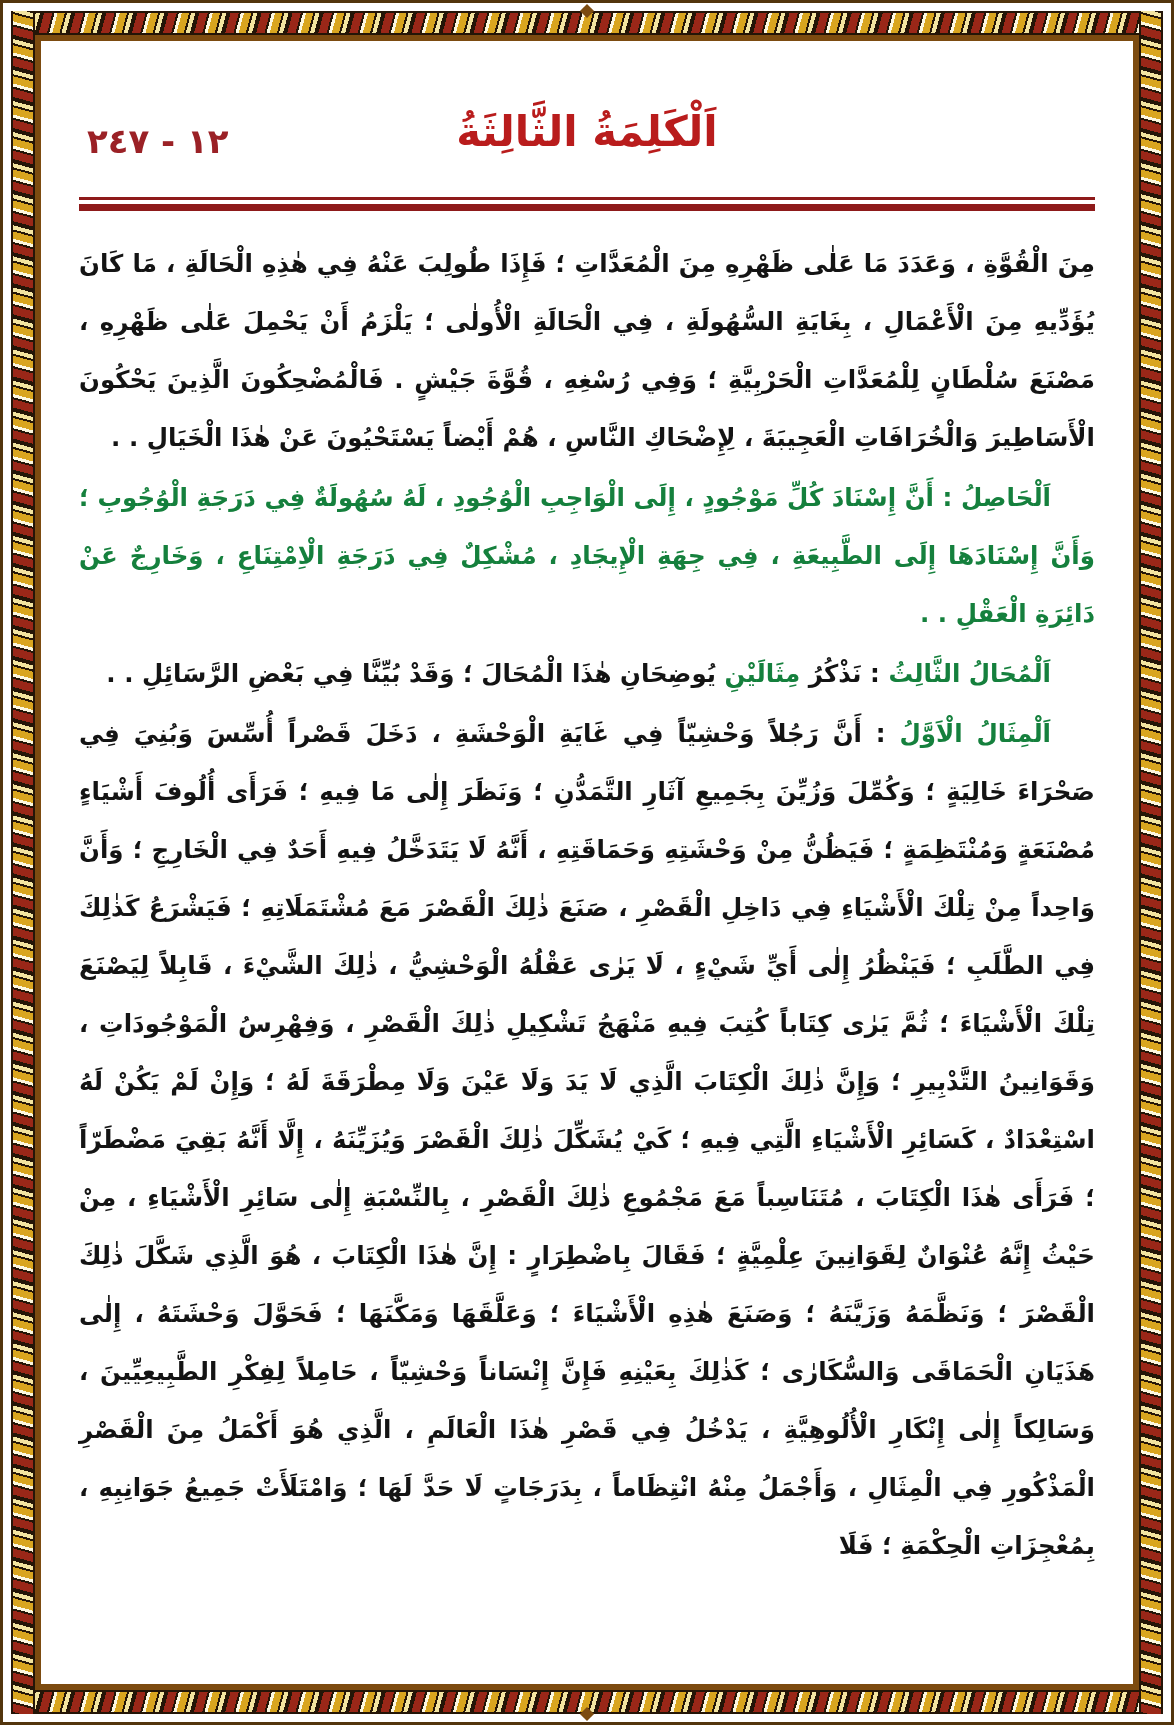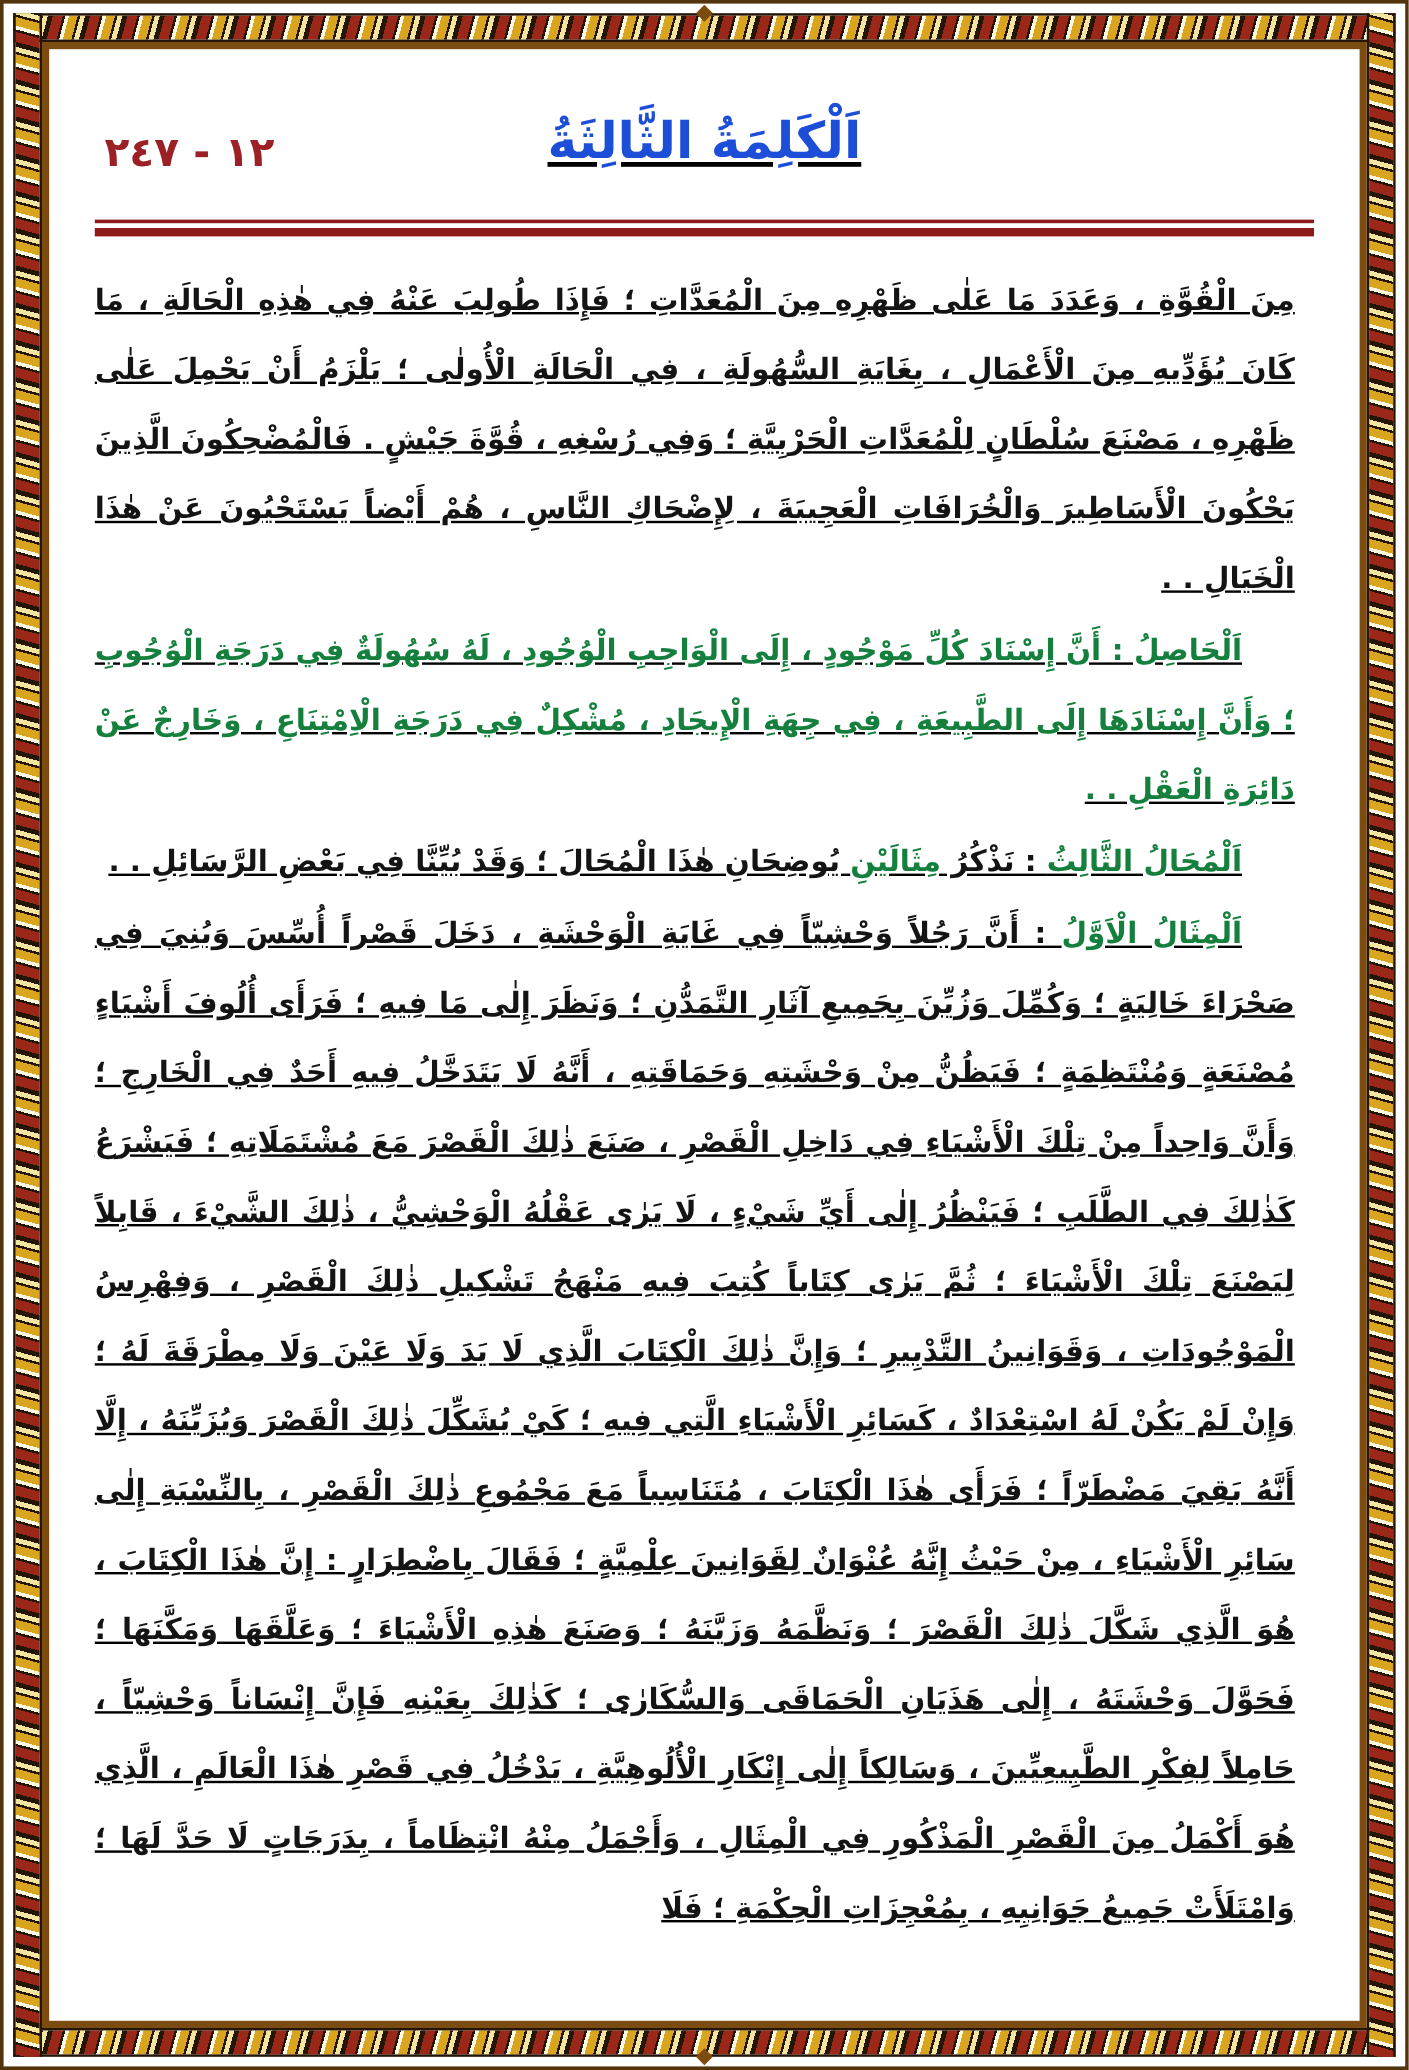--- a/index.html
+++ b/index.html
@@ -52,50 +52,49 @@
   .finial.tc{top:3px;left:50%;margin-left:-5px;}
   .finial.bc{bottom:3px;left:50%;margin-left:-5px;}
   .inner-line{
     position:absolute;inset:32px;
     border:6px solid #7c4b10;
     pointer-events:none;
   }
   
   .content{
     position:absolute;inset:38px;
-    padding:26px 38px 0 38px;
+    padding:40px 38px 0 38px;
     box-sizing:border-box;
     overflow:hidden;
-    text-decoration:underline;
   }
   .header-row{position:relative;height:100px;}
   .page-number{
     position:absolute;left:8px;top:40px;
     direction:rtl;
     font-size:34px;font-weight:bold;color:#9b2126;
     letter-spacing:2px;
   }
   .page-title{
     text-align:center;
     padding-top:26px;
-    font-size:42px;font-weight:bold;color:#1d4ed8;
+    font-size:42px;font-weight:bold;color:#b91c1c;
   }
   .title-divider{margin-top:16px;}
   .title-divider .bar-thin{height:3px;background:#8e1a1a;}
   .title-divider .bar-thick{height:7px;background:#8e1a1a;margin-top:4px;}
   .body-text{
     direction:rtl;
     margin-top:24px;
     font-size:24.5px;
     line-height:58px;
     font-weight:bold;
     color:#141414;
     text-align:justify;
   }
-  .body-text p{margin:0 16px 2px 0;}
+  .body-text p{margin:0 0 2px 0;}
   .indent{text-indent:44px;}
   .maroon{color:#15803d;}
 </style>
 </head>
 <body>
 
 <div class="page">
 
   <div class="chain chain-h top"></div>
   <div class="chain chain-h bottom"></div>

